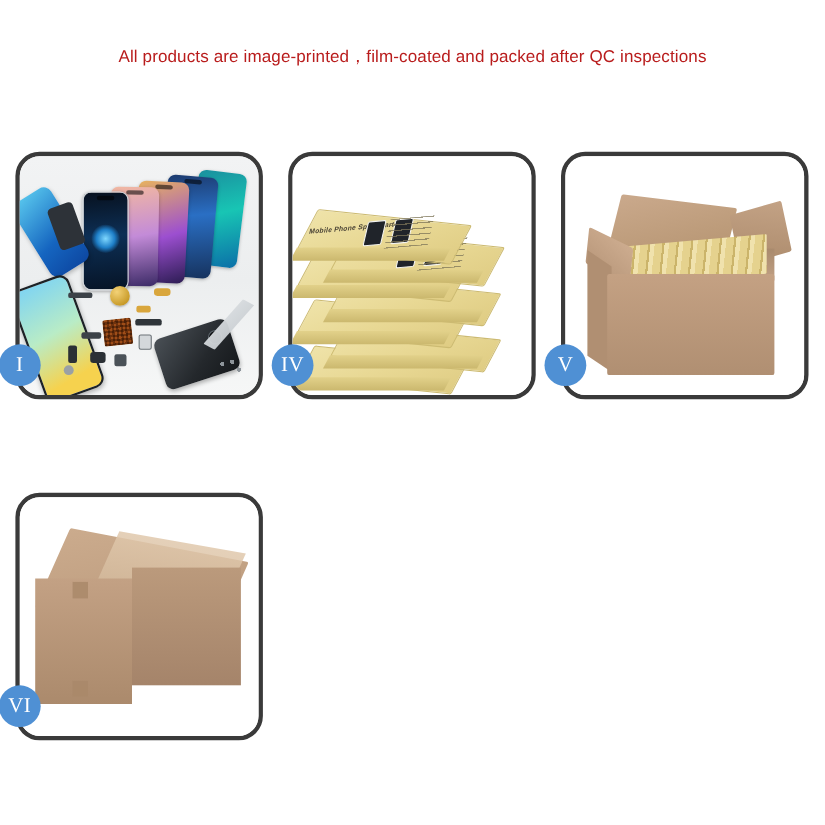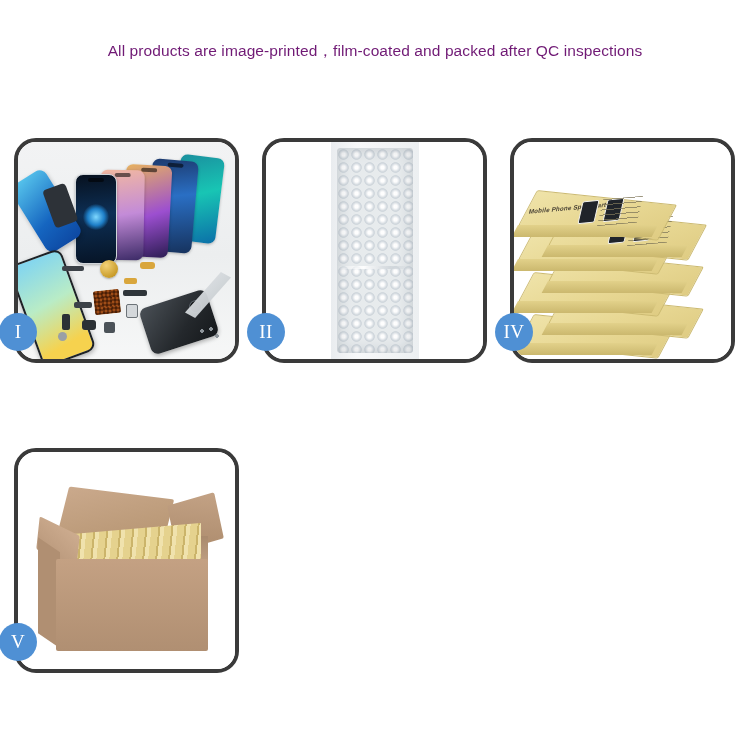--- a/index.html
+++ b/index.html
@@ -18,21 +18,21 @@
     font-size:35px;
     letter-spacing:1.2px;
     font-weight:400;
     color:#141414;
     line-height:1.05;
     white-space:nowrap;
   }
   .subtitle{
     margin-top:11px;
     font-size:15.5px;
-    color:#701a75;
+    color:#b91c1c;
     font-weight:400;
     letter-spacing:.1px;
     white-space:nowrap;
   }
 
   
   .grid{
     position:absolute;
     left:14px;top:138px;
     width:722px;
@@ -292,29 +292,20 @@
         <div class="prt g"></div>
         <div class="prt h"></div>
         <div class="prt i"></div>
         <div class="prt j"></div>
         <div class="tweez"></div>
         <div class="screws"></div>
       </div>
       <div class="badge">I</div>
     </div>
 
-    <div class="panel">
-      <div class="panel-inner p2">
-        <div class="pouch">
-          <div class="bubbles"></div>
-          <div class="pouch-seam"></div>
-        </div>
-      </div>
-      <div class="badge">II</div>
-    </div>
 
 
     <div class="panel">
       <div class="panel-inner p4">
         <div class="stack">
           <div class="bx b7">
               <div class="top"></div>
               <div class="side"></div>
             </div>
           <div class="bx b6">
@@ -362,15 +353,29 @@
           <div class="c-inner"></div>
           <div class="c-goods"></div>
           <div class="c-lidleft"></div>
           <div class="c-bodyL"></div>
           <div class="c-body"></div>
         </div>
       </div>
       <div class="badge">V</div>
     </div>
 
+    <div class="panel">
+      <div class="panel-inner p6">
+        <div class="sealed">
+          <div class="s-shadow"></div>
+          <div class="s-top"></div>
+          <div class="s-tape"></div>
+          <div class="s-left"></div>
+          <div class="s-right"></div>
+          <div class="s-flapA"></div>
+          <div class="s-flapB"></div>
+        </div>
+      </div>
+      <div class="badge">VI</div>
+    </div>
 
   </div>
 </div>
 
 </body></html>

